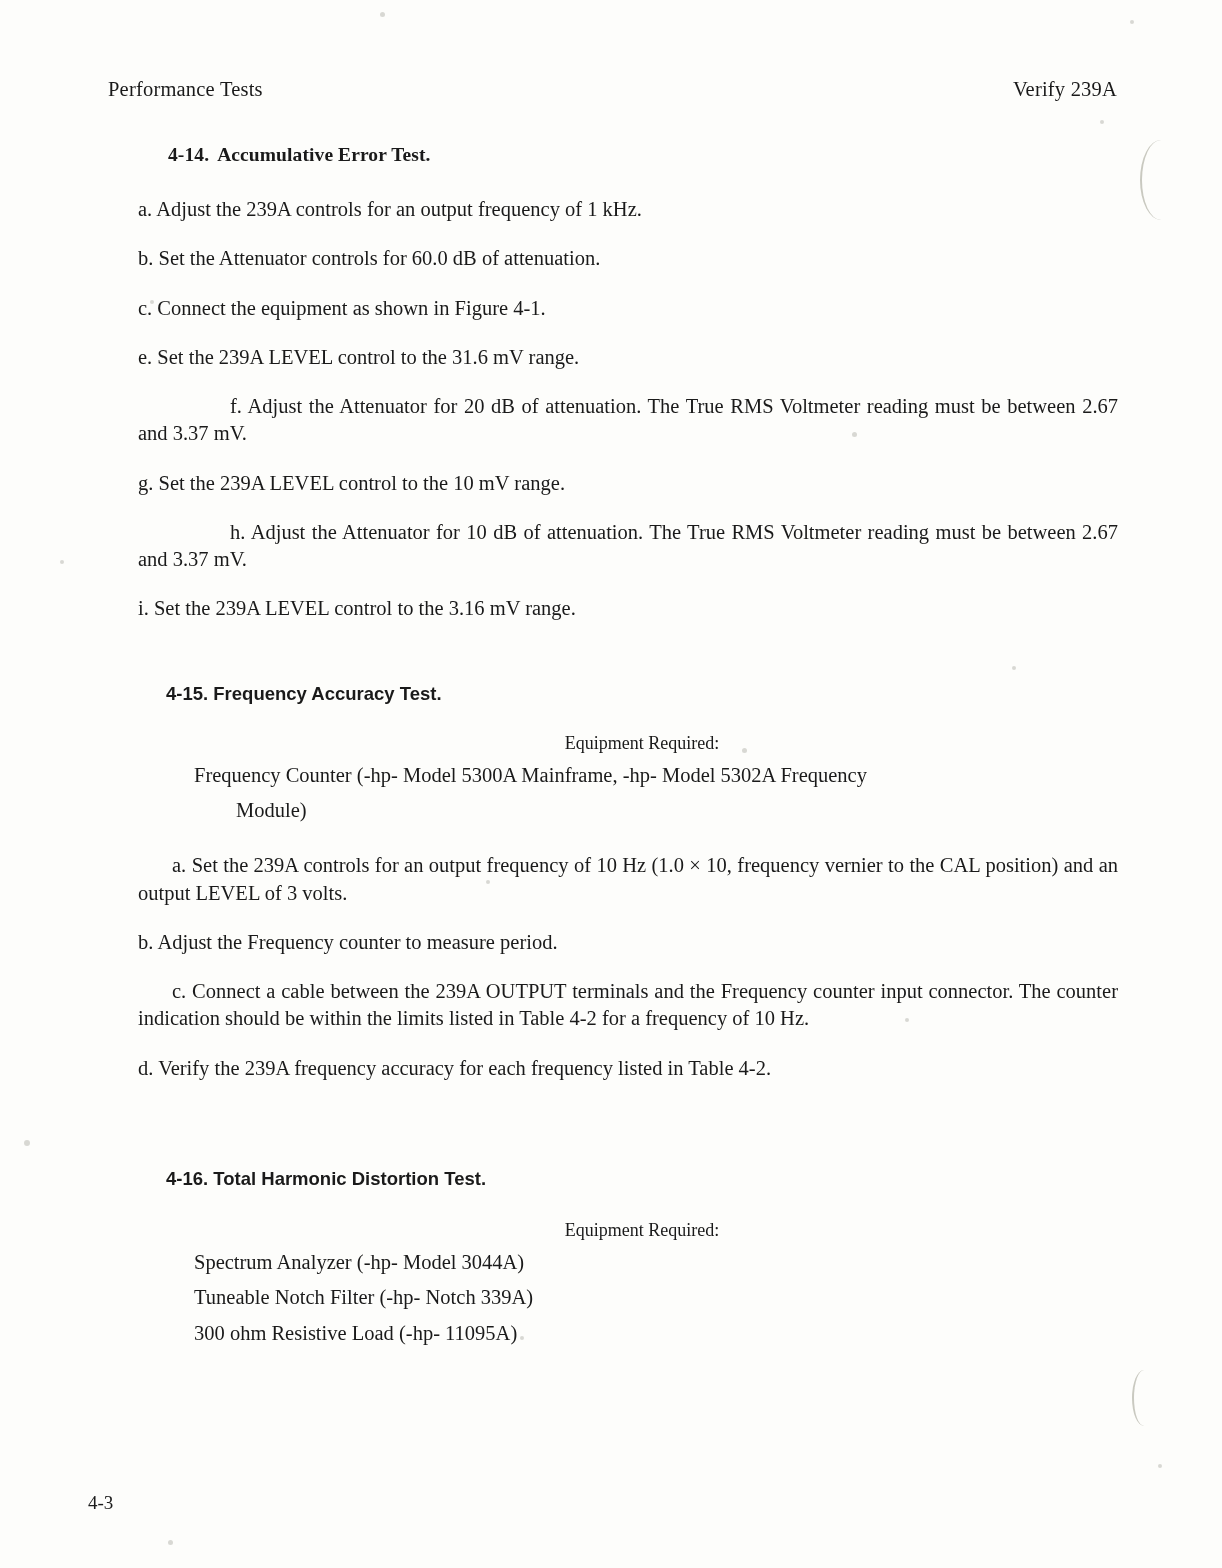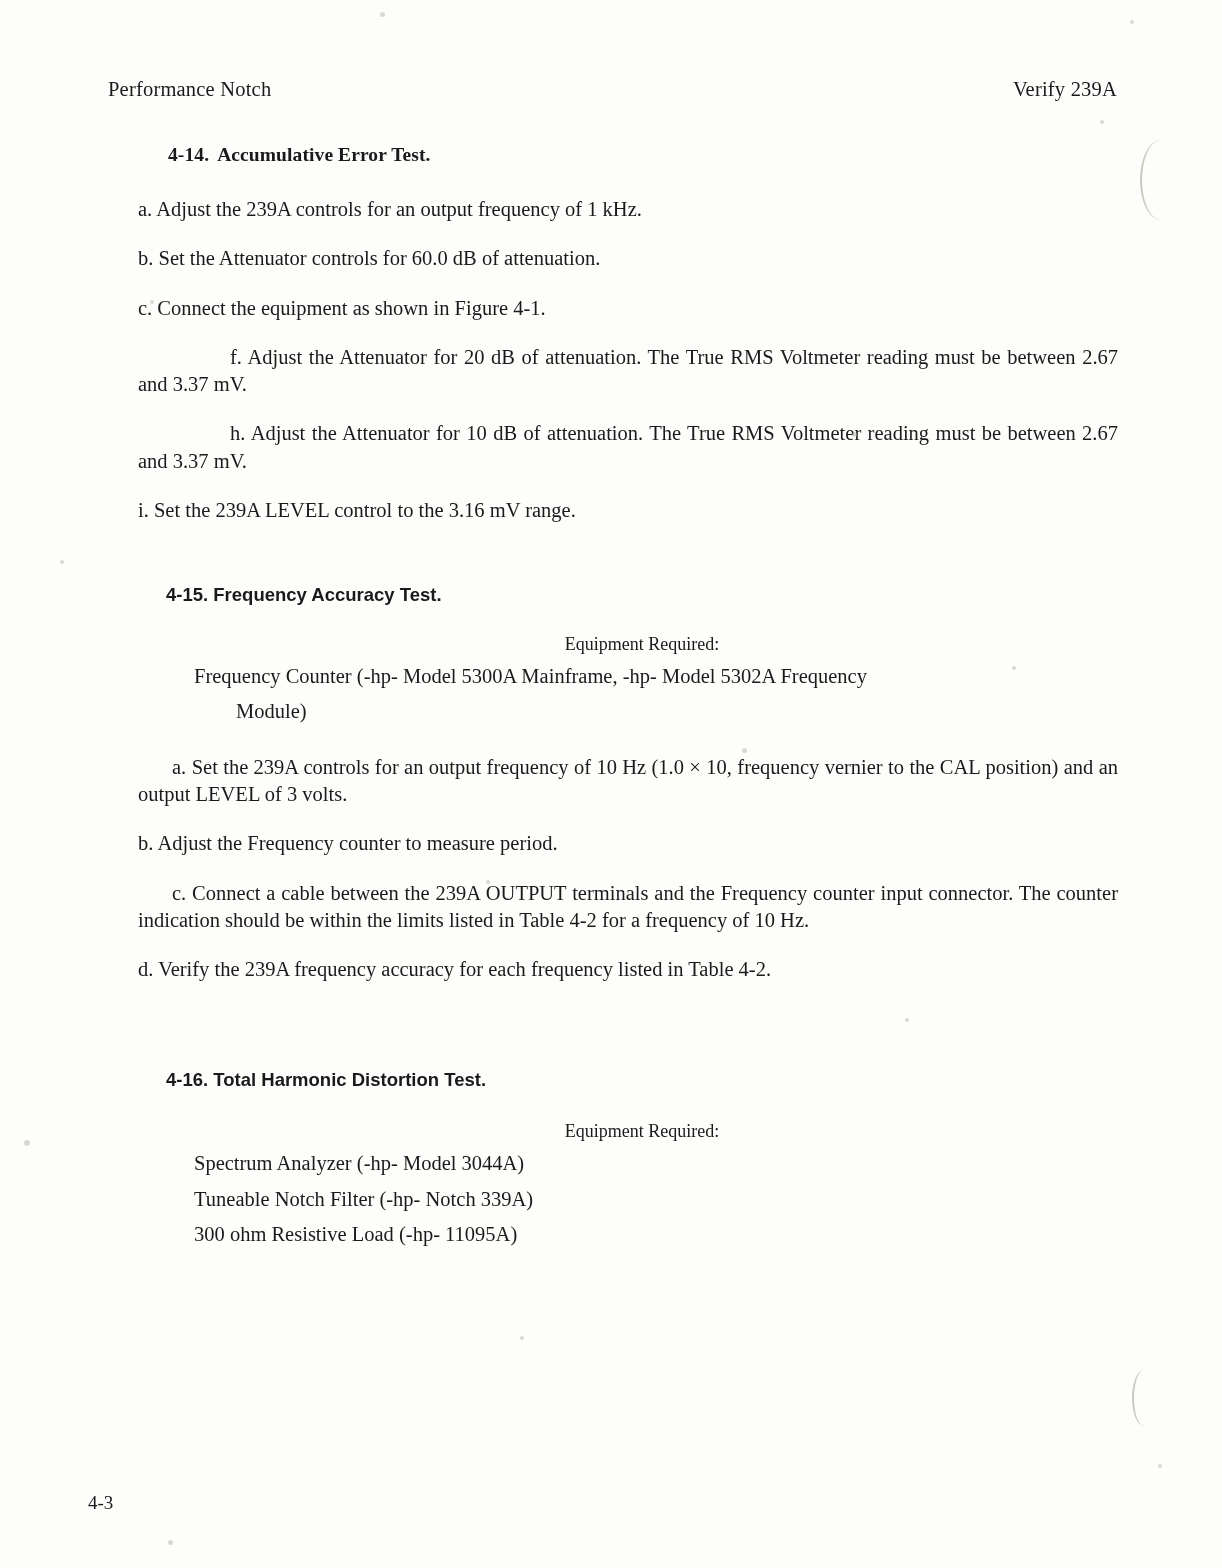--- a/index.html
+++ b/index.html
@@ -107,21 +107,21 @@
     border-left: 2px solid #c9c9c0;
     border-radius: 60% 0 0 60%;
   }
 </style>
 </head>
 <body>
 
 <div class="page">
 
   <div class="header">
-    <div class="left">Performance Notch</div>
+    <div class="left">Performance Tests</div>
     <div class="right">Verify 239A</div>
   </div>
 
   <div class="content">
 
     <div class="sec-head">
       <span class="num">4-14.</span><span>Accumulative Error Test.</span>
     </div>
 
     <div class="blk" style="margin-top:30px">
@@ -139,28 +139,40 @@
     </div>
 
     <div class="blk">
       <p class="item first-ind">
         <span>c.</span>
         <span>Connect the equipment as shown in Figure 4-1.</span>
       </p>
     </div>
 
 
+    <div class="blk">
+      <p class="item first-ind">
+        <span>e.</span>
+        <span>Set the 239A LEVEL control to the 31.6 mV range.</span>
+      </p>
+    </div>
 
     <div class="blk">
       <p class="item just" style="text-indent:92px">
         <span>f.</span>
         <span>Adjust the Attenuator for 20 dB of attenuation. The True RMS Voltmeter reading must be between 2.67 and 3.37 mV.</span>
       </p>
     </div>
 
+    <div class="blk">
+      <p class="item first-ind">
+        <span>g.</span>
+        <span>Set the 239A LEVEL control to the 10 mV range.</span>
+      </p>
+    </div>
 
     <div class="blk">
       <p class="item just" style="text-indent:92px">
         <span>h.</span>
         <span>Adjust the Attenuator for 10 dB of attenuation. The True RMS Voltmeter reading must be between 2.67 and 3.37 mV.</span>
       </p>
     </div>
 
     <div class="blk">
       <p class="item first-ind">

